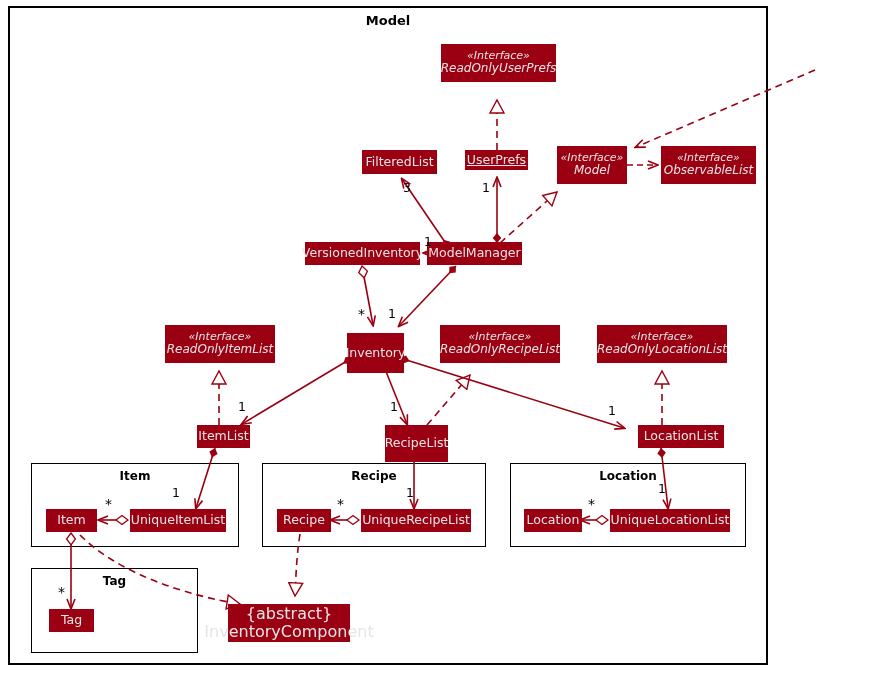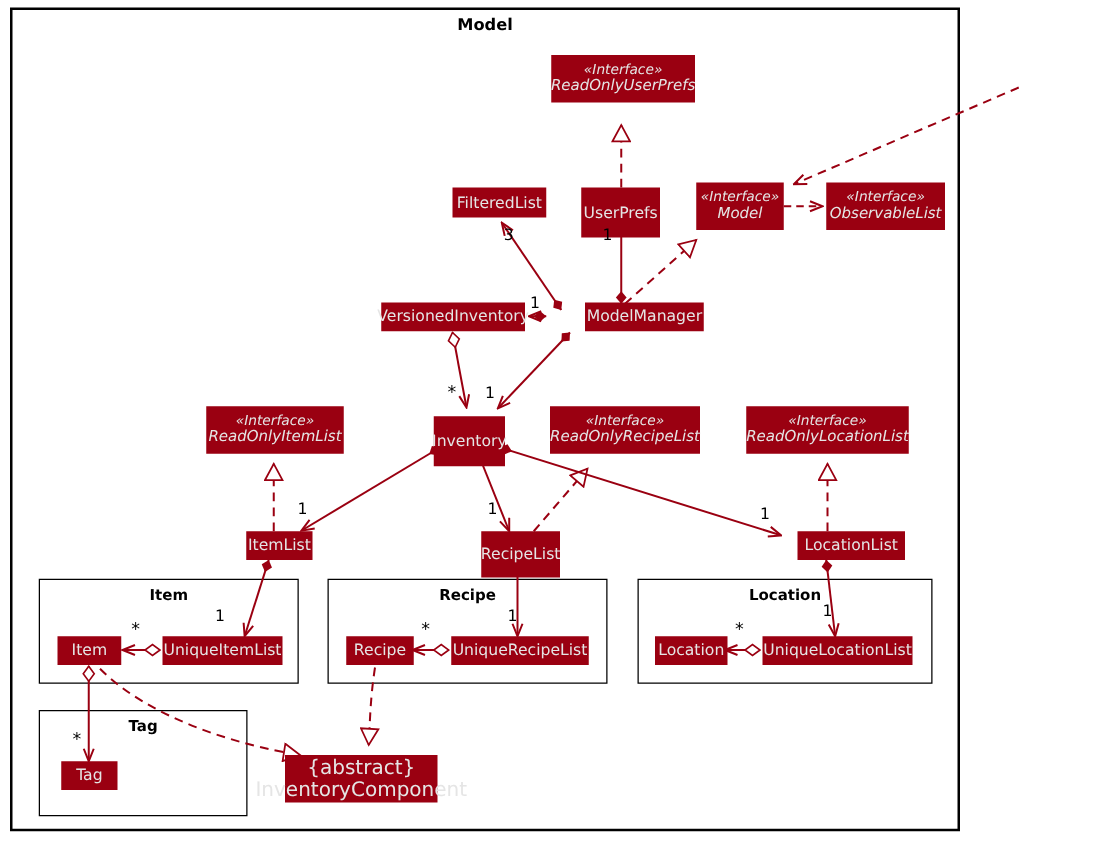--- a/index.html
+++ b/index.html
@@ -187,39 +187,39 @@
 
   <div class="cls iface" style="left:441px; top:44px; width:115px; height:38px;">
     <span class="ln guil">«Interface»</span>
     <span class="ln">ReadOnlyUserPrefs</span>
   </div>
 
   <div class="cls" style="left:362px; top:150px; width:75px; height:24px;">
     <span class="ln">FilteredList</span>
   </div>
 
-  <div class="cls" style="left:465px; top:150px; width:63px; height:40px;">
+  <div class="cls" style="left:465px; top:150px; width:63px; height:20px;text-decoration:underline;">
     <span class="ln">UserPrefs</span>
   </div>
 
   <div class="cls iface" style="left:557px; top:146px; width:70px; height:38px;">
     <span class="ln guil">«Interface»</span>
     <span class="ln">Model</span>
   </div>
 
   <div class="cls iface" style="left:661px; top:146px; width:95px; height:38px;">
     <span class="ln guil">«Interface»</span>
     <span class="ln">ObservableList</span>
   </div>
 
   <div class="cls" style="left:305px; top:242px; width:115px; height:23px;">
     <span class="ln">VersionedInventory</span>
   </div>
 
-  <div class="cls" style="left:468px; top:242px; width:95px; height:23px;">
+  <div class="cls" style="left:427px; top:242px; width:95px; height:23px;">
     <span class="ln">ModelManager</span>
   </div>
 
   <div class="cls" style="left:347px; top:333px; width:57px; height:40px;">
     <span class="ln">Inventory</span>
   </div>
 
   <div class="cls iface" style="left:165px; top:325px; width:110px; height:38px;">
     <span class="ln guil">«Interface»</span>
     <span class="ln">ReadOnlyItemList</span>

